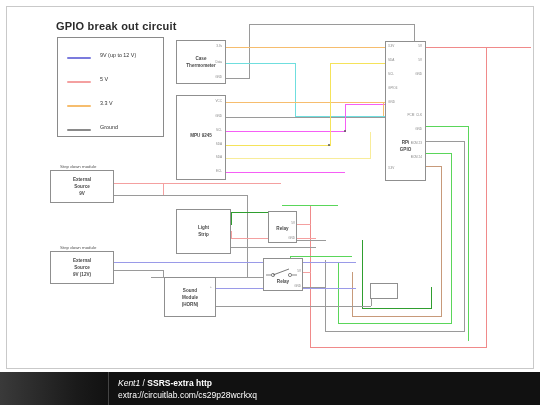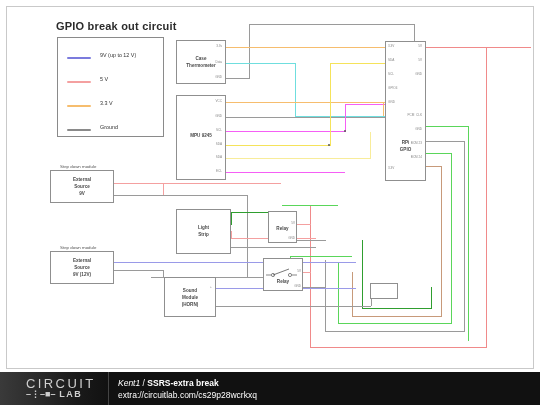--- a/index.html
+++ b/index.html
@@ -255,27 +255,20 @@
       <line x1="28" y1="12" x2="33" y2="12" stroke="#555" stroke-width="0.7"></line>
     </svg>
   </div>
   <div class="pin pinR" style="left:278px;top:269px;width:23px">5V</div>
   <div class="pin pinR" style="left:278px;top:284px;width:23px">GND</div>
 
   <div class="blk" style="left:370px;top:283px;width:28px;height:16px;"></div>
 
   <div class="footer">
     <div class="fgrad"></div>
-    <div class="logo">
-      <div class="c1">CIRCUIT</div>
-      <div class="c2">
-        <span style="letter-spacing:0">–⋮–■–</span>
-        <span>LAB</span>
-      </div>
-    </div>
     <div class="fdivide"></div>
     <div class="fauth">
-      <i>Kent1</i><span> / </span><b>SSRS-extra break</b>
+      <i>Kent1</i><span> / </span><b>SSRS-extra http</b>
     </div>
     <div class="furl">extra://circuitlab.com/cs29p28wcrkxq</div>
   </div>
 
 </div>
 
 </body></html>

